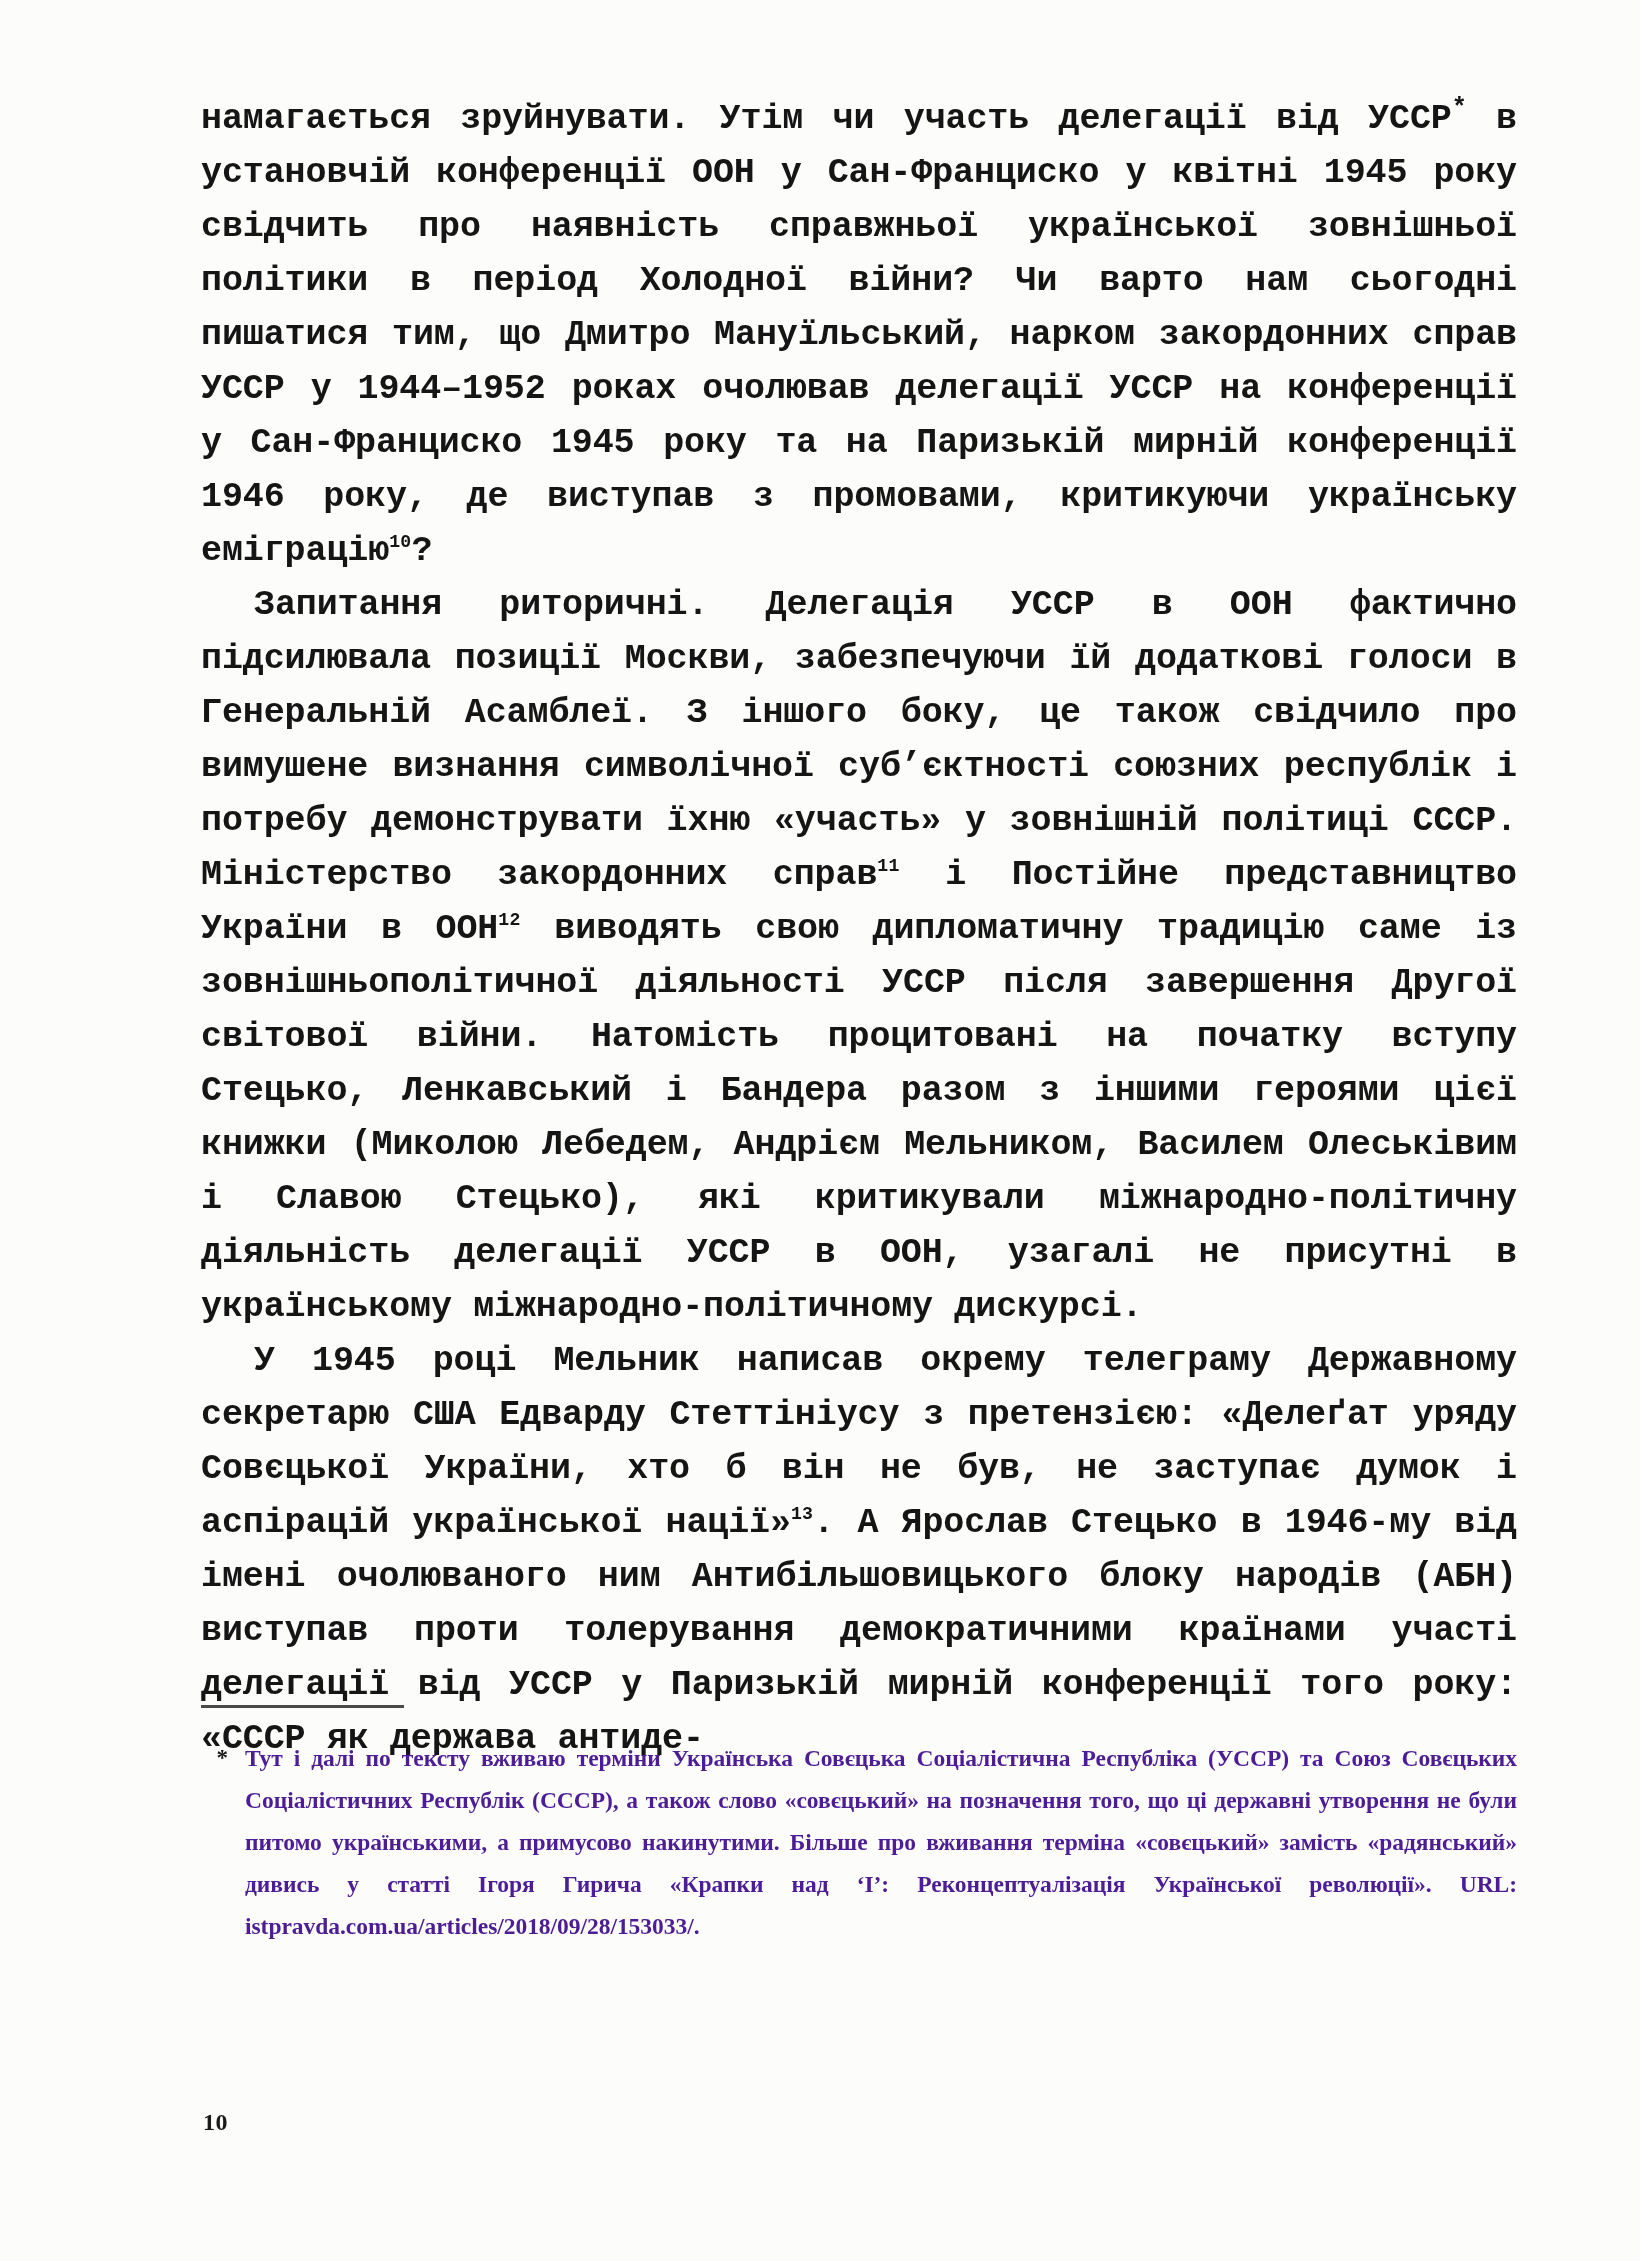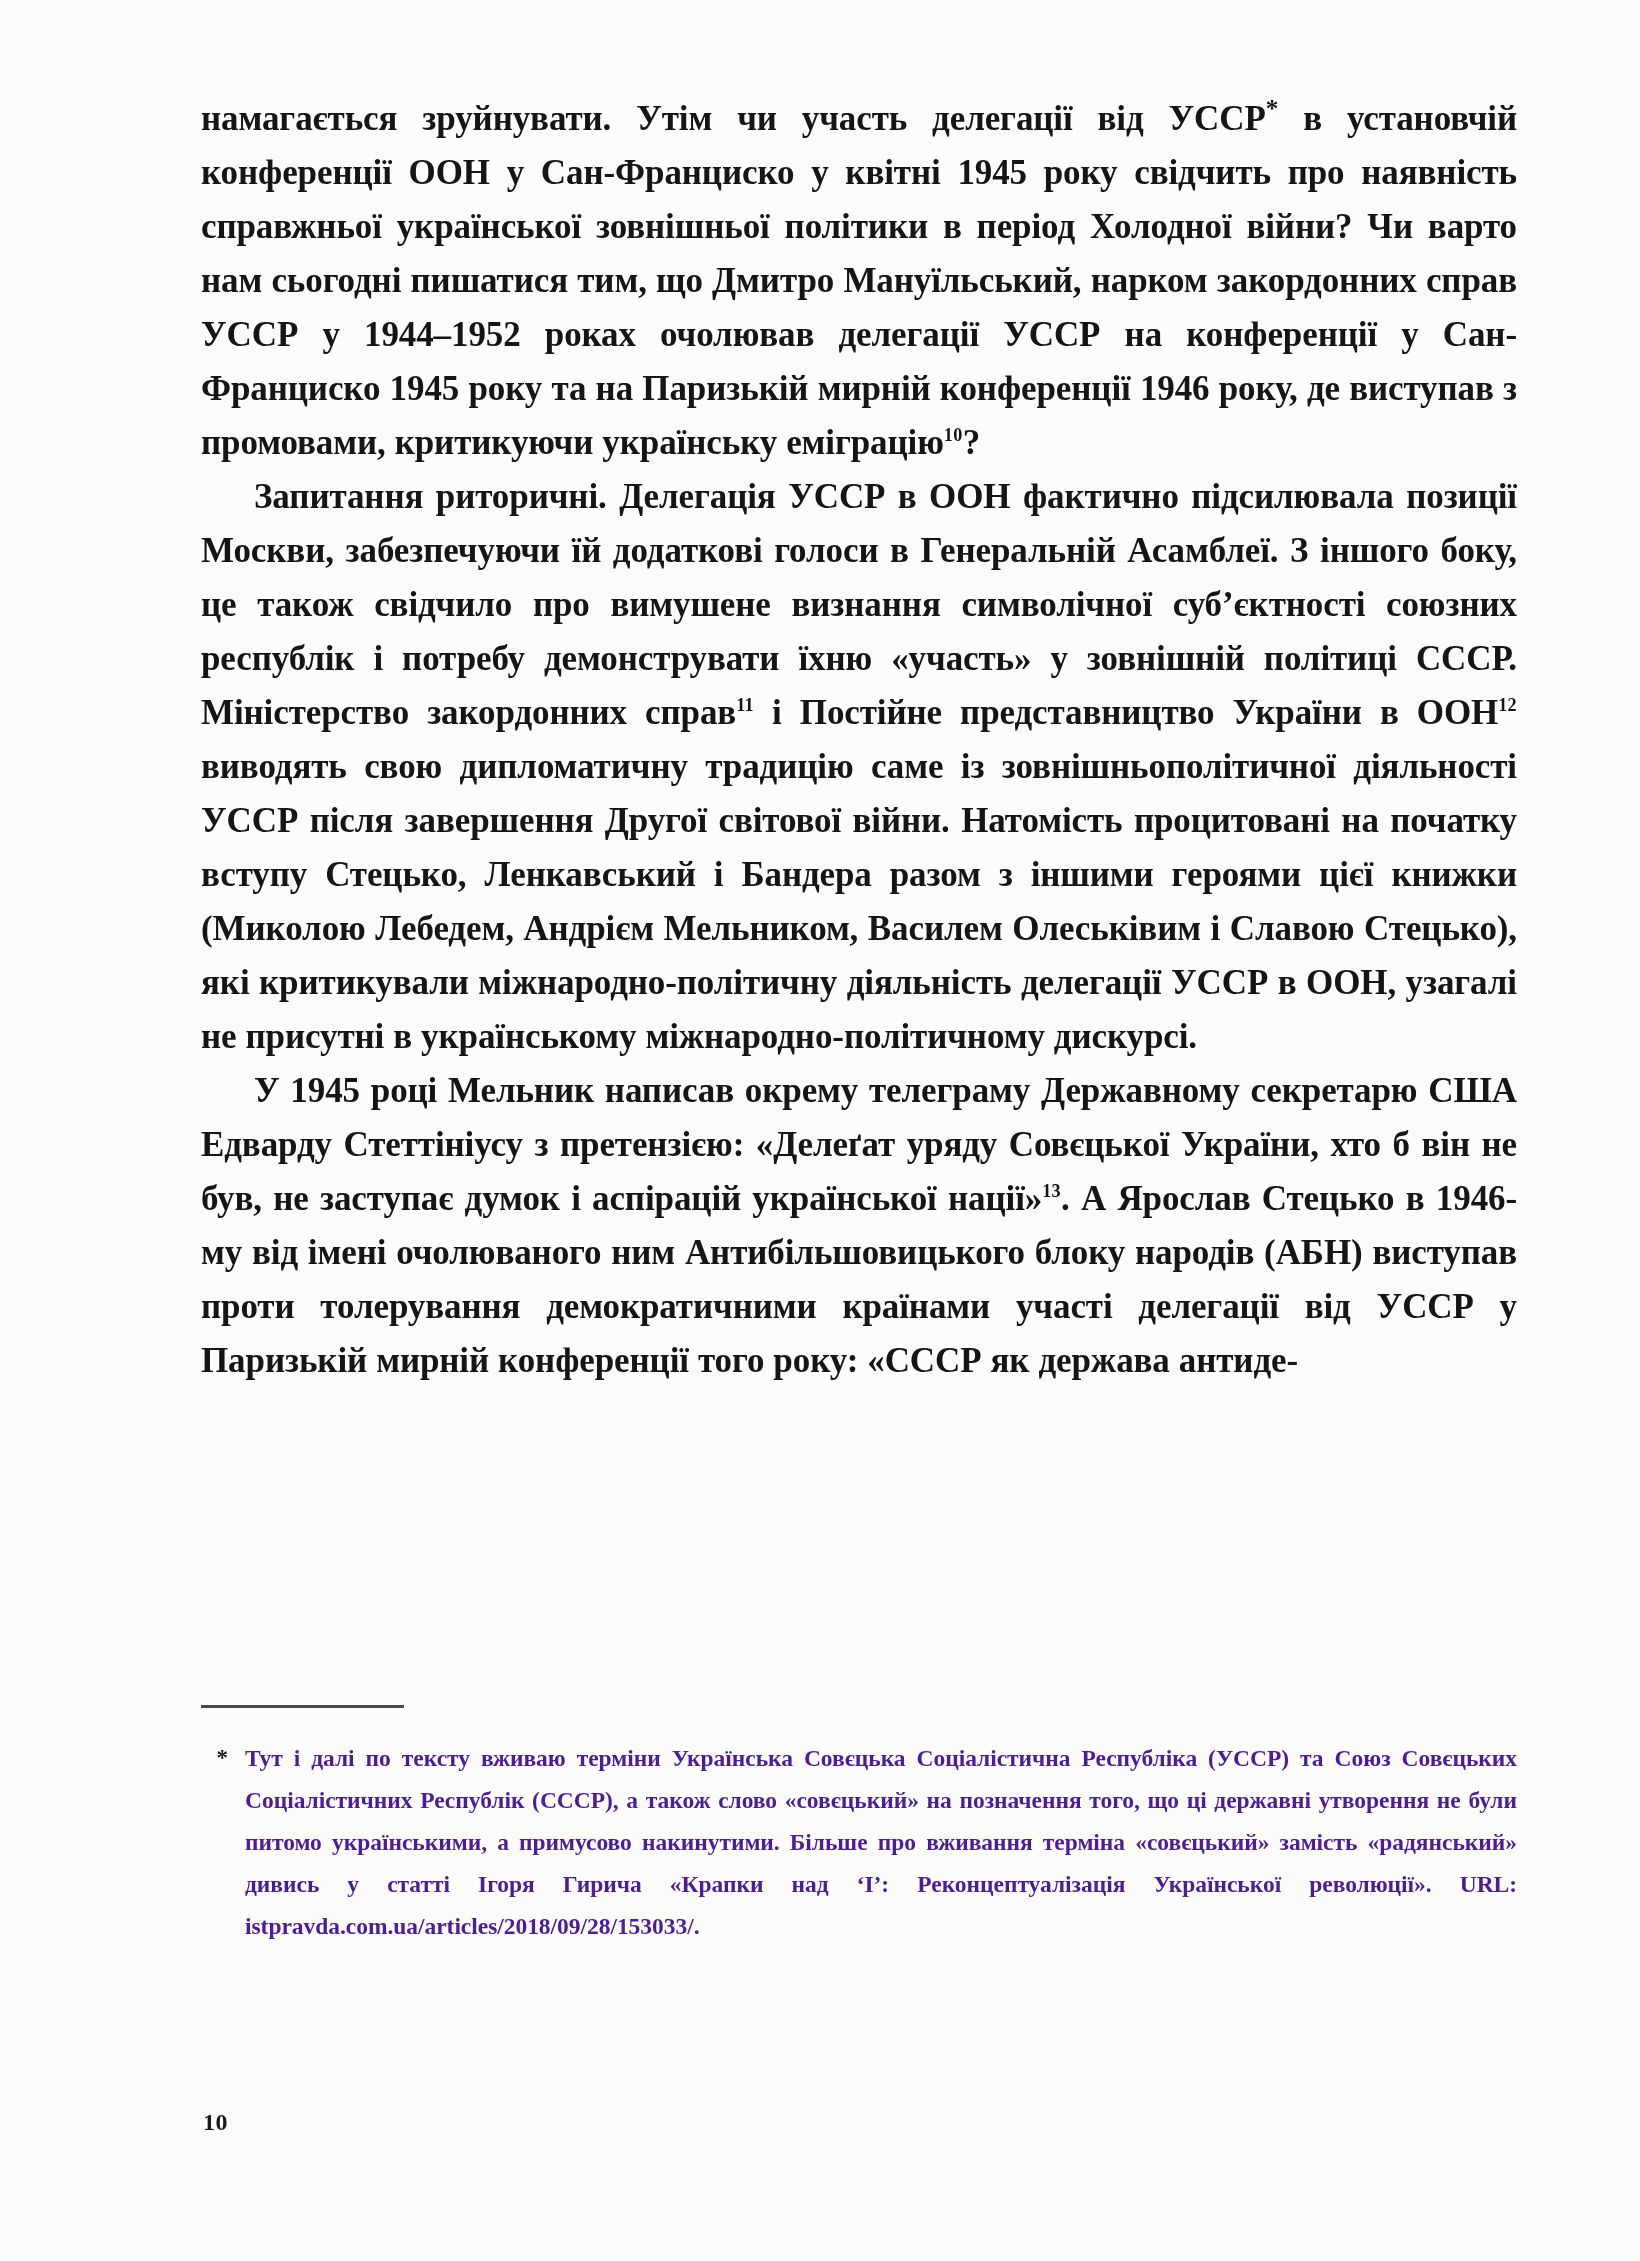--- a/index.html
+++ b/index.html
@@ -21,20 +21,21 @@
     position: absolute;
     inset: 0;
     background: #fcfcfb;
   }
 
   .text-block {
     position: absolute;
     left: 201px;
     top: 92px;
     width: 1316px;
+    font-family: Liberation Mono, monospace;
   }
 
   .body-par {
     margin: 0;
     font-size: 35px;
     line-height: 54px;
     text-align: justify;
     text-justify: inter-word;
     letter-spacing: -0.1px;
     font-weight: 600;

